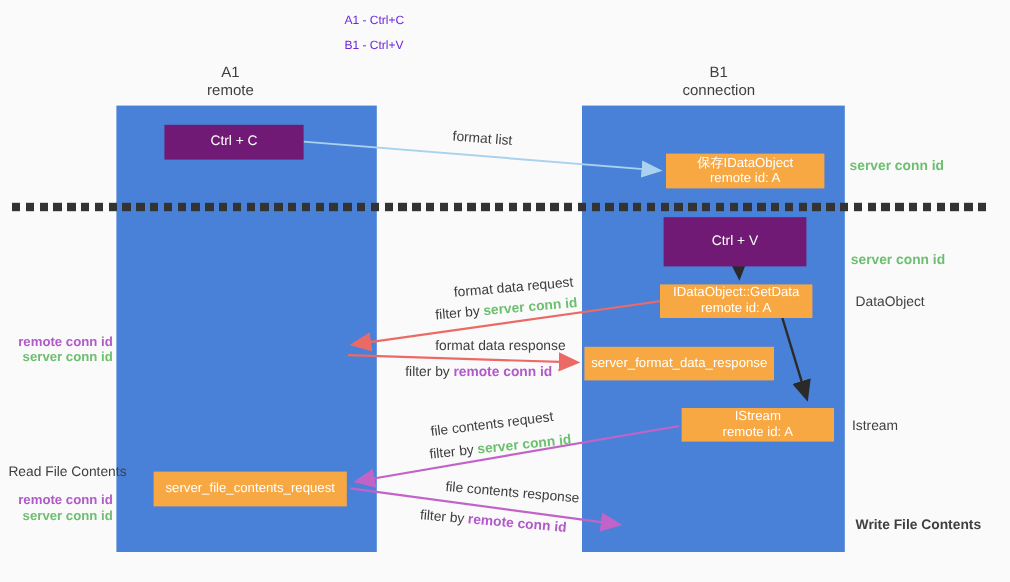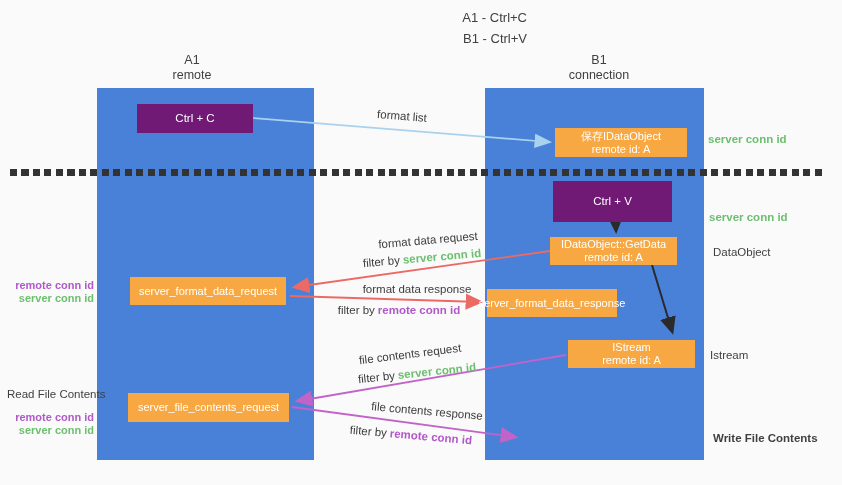--- a/index.html
+++ b/index.html
@@ -5,22 +5,22 @@
   * { margin:0; padding:0; box-sizing:border-box; }
   body { font-family:"Liberation Sans", sans-serif; background:#fff; }
   .canvas {
     position:relative; width:842px; height:485px;
     background:#fafafa; overflow:hidden;
     font-family:"Liberation Sans", sans-serif;
     color:#3d3d3d;
   }
   .abs { position:absolute; }
   .title {
-    left:287px; top:7px; width:240px; text-align:right;
-    font-size:13px; line-height:21px; color:#404040;
+    left:287px; top:7px; width:240px; text-align:left;
+    font-size:10px; line-height:21px; color:#6d28d9;
   }
   .lane-header {
     top:53px; width:160px; text-align:center;
     font-size:12.5px; line-height:15px; color:#3f3f3f;
   }
   .lane {
     top:88px; height:372px; background:#4a81d8;
   }
   .dotted {
     left:10px; top:169px; width:813px; height:7px;
@@ -88,39 +88,36 @@
     <line x1="652" y1="265" x2="672" y2="331" stroke="#2a2a2a" stroke-width="2" marker-end="url(#m-black)"></line>
     <line x1="550" y1="251" x2="295" y2="287" stroke="#ec6a65" stroke-width="1.8" marker-end="url(#m-red)"></line>
     <line x1="290" y1="296" x2="480" y2="302" stroke="#ec6a65" stroke-width="1.8" marker-end="url(#m-red)"></line>
     <line x1="566" y1="355" x2="298" y2="401" stroke="#c263c8" stroke-width="1.8" marker-end="url(#m-mag)"></line>
     <line x1="292" y1="407" x2="515" y2="437" stroke="#c263c8" stroke-width="1.8" marker-end="url(#m-mag)"></line>
   </svg>
 
   <div class="abs node green-box" style="left:137px; top:104px; width:116px; height:29px;">
     <div>Ctrl + C</div>
   </div>
-  <div class="abs node orange-box" style="left:130px; top:277px; width:156px; height:28px;">
-    <div>server_format_data_request</div>
-  </div>
   <div class="abs node orange-box" style="left:128px; top:393px; width:161px; height:29px;text-align:right;">
     <div>server_file_contents_request</div>
   </div>
 
   <div class="abs node orange-box" style="left:555px; top:128px; width:132px; height:29px;">
     <div>保存IDataObject</div>
     <div>remote id: A</div>
   </div>
   <div class="abs node green-box" style="left:553px; top:181px; width:119px; height:41px;">
     <div>Ctrl + V</div>
   </div>
   <div class="abs node orange-box" style="left:550px; top:237px; width:127px; height:28px;">
     <div>IDataObject::GetData</div>
     <div>remote id: A</div>
   </div>
-  <div class="abs node orange-box" style="left:487px; top:289px; width:130px; height:28px;">
+  <div class="abs node orange-box" style="left:487px; top:289px; width:158px; height:28px;">
     <div>server_format_data_response</div>
   </div>
   <div class="abs node orange-box" style="left:568px; top:340px; width:127px; height:28px;">
     <div>IStream</div>
     <div>remote id: A</div>
   </div>
 
   <div class="abs mid-label" style="left:327px; top:110px; transform:rotate(4.5deg);">format list</div>
 
   <div class="abs mid-label" style="left:353px; top:234px; transform:rotate(-5deg);">format data request</div>

